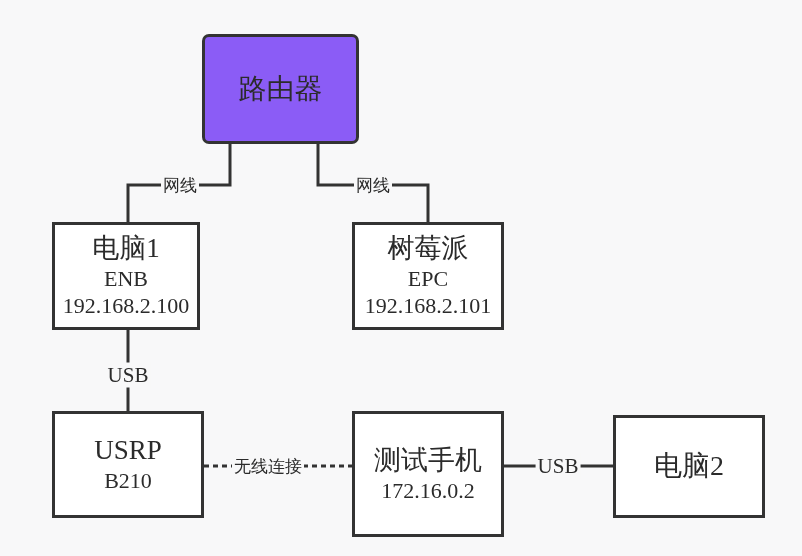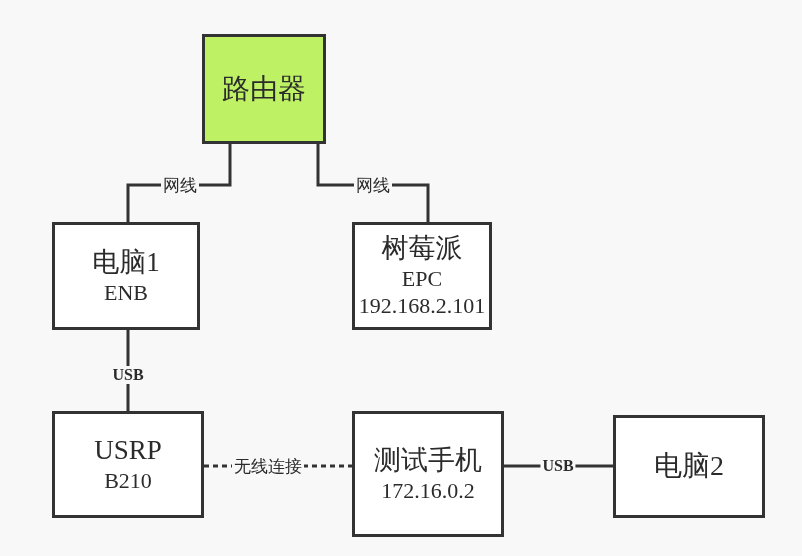--- a/index.html
+++ b/index.html
@@ -57,48 +57,48 @@
     white-space: nowrap;
     z-index: 3;
     text-align: center;
     transform: translate(-50%, -50%);
     padding: 0 2px;
   }
   .edge-label.cn {
     font-size: 17px;
   }
   .edge-label.en {
-    font-size: 16px;
-    font-weight: bold;
+    font-size: 21px;
   }
 </style>
 </head>
 <body style="background: rgb(248, 248, 249);">
 
 <div id="diagram">
   <svg id="wires" viewBox="0 0 802 556" width="802" height="556">
       <polyline points="230,144 230,185 128,185 128,222" fill="none" stroke="#333333" stroke-width="3" stroke-linecap="butt"></polyline>
       <polyline points="318,144 318,185 428,185 428,222" fill="none" stroke="#333333" stroke-width="3" stroke-linecap="butt"></polyline>
       <polyline points="128,330 128,411" fill="none" stroke="#333333" stroke-width="3" stroke-linecap="butt"></polyline>
       <polyline points="204,466 352,466" fill="none" stroke="#333333" stroke-width="3" stroke-linecap="butt" stroke-dasharray="5 4"></polyline>
       <polyline points="504,466 613,466" fill="none" stroke="#333333" stroke-width="3" stroke-linecap="butt"></polyline>
     </svg>
 <div class="edge-label cn" style="left: 180px; top: 185px;">网线</div>
     <div class="edge-label cn" style="left: 373px; top: 185px;">网线</div>
     <div class="edge-label en" style="left: 128px; top: 375px;">USB</div>
     <div class="edge-label cn" style="left: 268px; top: 466px;">无线连接</div>
     <div class="edge-label en" style="left: 558px; top: 466px;">USB</div>
-    <div class="node single" style="left: 202px; top: 34px; width: 124px; height: 110px; background: #bef264; border-color: rgb(51, 51, 51); color: rgb(43, 43, 43);">
+    <div class="node single" style="left: 202px; top: 34px; width: 157px; height: 110px; background: #8b5cf6; border-color: rgb(51, 51, 51); color: rgb(43, 43, 43); border-radius: 7px;">
       <div class="line-main">路由器</div>
     </div>
     <div class="node" style="left: 52px; top: 222px; width: 148px; height: 108px; background: rgb(255, 255, 255); border-color: rgb(51, 51, 51); color: rgb(43, 43, 43);">
       <div class="line-main">电脑1</div>
       <div class="line-sub">ENB</div>
+      <div class="line-sub">192.168.2.100</div>
     </div>
-    <div class="node" style="left: 352px; top: 222px; width: 140px; height: 108px; background: rgb(255, 255, 255); border-color: rgb(51, 51, 51); color: rgb(43, 43, 43);">
+    <div class="node" style="left: 352px; top: 222px; width: 152px; height: 108px; background: rgb(255, 255, 255); border-color: rgb(51, 51, 51); color: rgb(43, 43, 43);">
       <div class="line-main">树莓派</div>
       <div class="line-sub">EPC</div>
       <div class="line-sub">192.168.2.101</div>
     </div>
     <div class="node" style="left: 52px; top: 411px; width: 152px; height: 107px; background: rgb(255, 255, 255); border-color: rgb(51, 51, 51); color: rgb(43, 43, 43);">
       <div class="line-main">USRP</div>
       <div class="line-sub">B210</div>
     </div>
     <div class="node" style="left: 352px; top: 411px; width: 152px; height: 126px; background: rgb(255, 255, 255); border-color: rgb(51, 51, 51); color: rgb(43, 43, 43);">
       <div class="line-main">测试手机</div>

